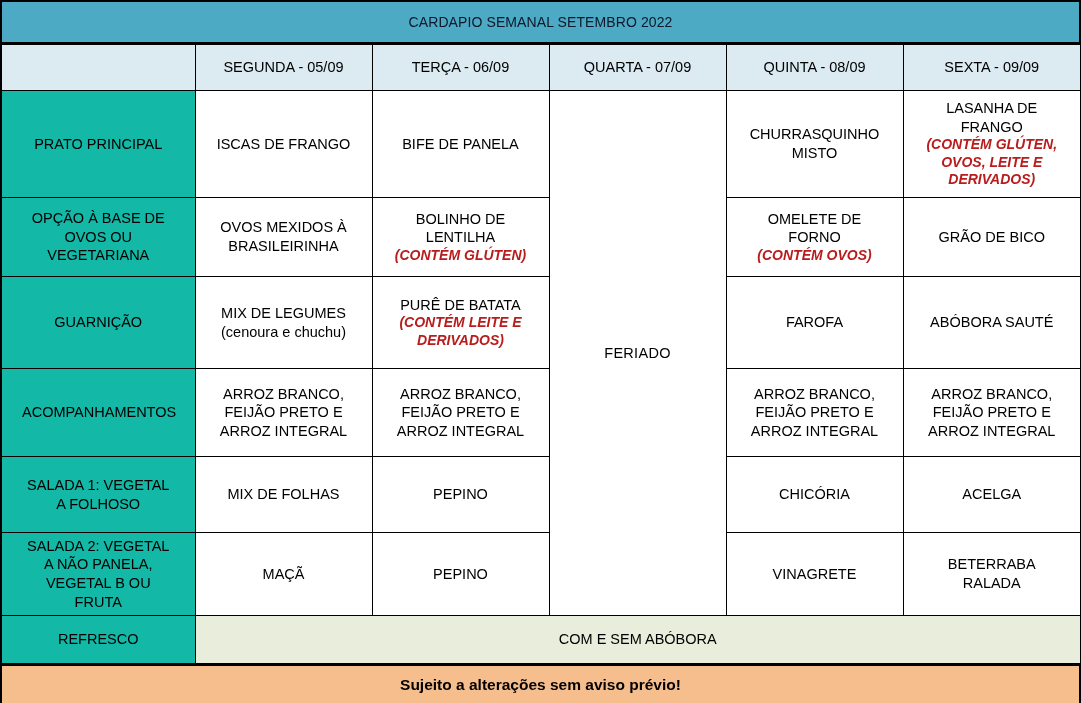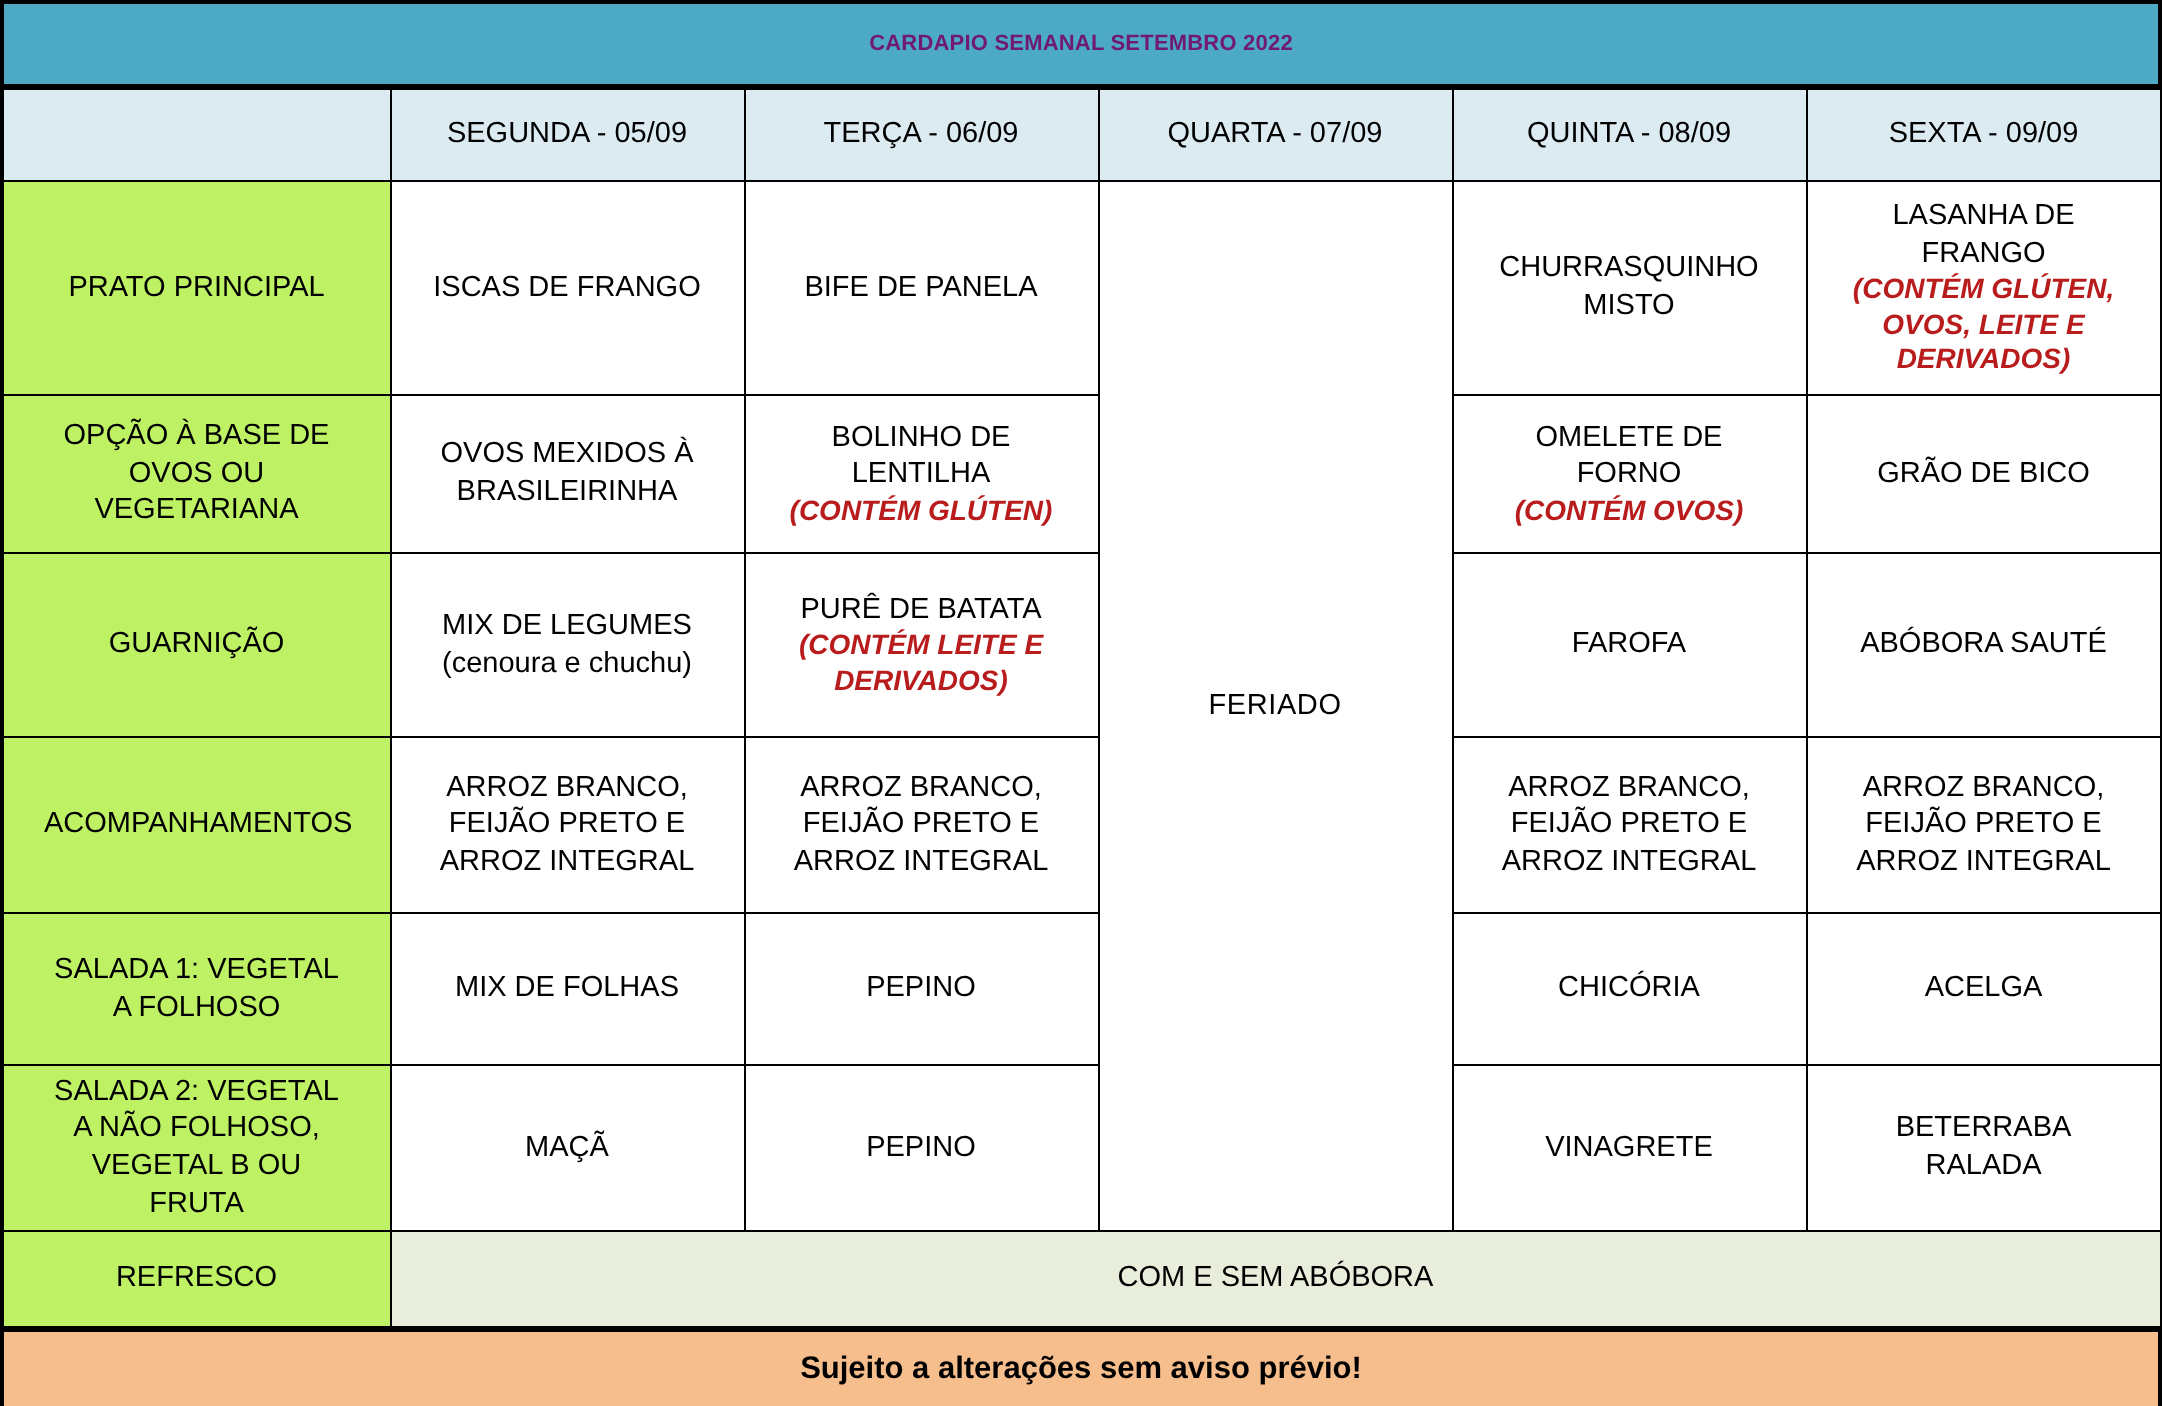--- a/index.html
+++ b/index.html
@@ -21,23 +21,23 @@
   
   .title-bar {
     height: 44px;
     flex: 0 0 44px;
     background: #4CAAC4;
     border-top: 2px solid #000;
     border-bottom: 2px solid #000;
     display: flex;
     align-items: center;
     justify-content: center;
-    color: #701a75;
-    font-weight: bold;
-    font-size: 11px;
+    color: #0f172a;
+    font-weight: normal;
+    font-size: 14px;
     letter-spacing: .1px;
   }
   
   table.menu-table {
     border-collapse: collapse;
     width: 100%;
     table-layout: fixed;
     flex: 1 1 auto;
   }
   table.menu-table td, table.menu-table th {
@@ -63,21 +63,21 @@
     background: #DCEAF2;
     font-weight: bold;
     font-size: 14.5px;
     height: 46px;
   }
   th.corner-head {
     background: #DCEAF2;
     border-left: 0;
   }
   td.row-label {
-    background: #bef264;
+    background: #14b8a6;
     font-weight: bold;
     font-size: 13.5px;
     line-height: 1.3;
   }
   td.meal { background: #ffffff; }
   td.feriado {
     background: #ffffff;
     font-weight: bold;
     font-size: 25px;
     letter-spacing: .3px;
@@ -232,21 +232,21 @@
         </td>
         <td class="meal">
           <span>CHICÓRIA</span>
         </td>
         <td class="meal">
           <span>ACELGA</span>
         </td>
       </tr>
 
       <tr class="r-5">
-        <td class="row-label">SALADA 2: VEGETAL A NÃO FOLHOSO, VEGETAL B OU FRUTA</td>
+        <td class="row-label">SALADA 2: VEGETAL A NÃO PANELA, VEGETAL B OU FRUTA</td>
         <td class="meal">
           <span>MAÇÃ</span>
         </td>
         <td class="meal">
           <span>PEPINO</span>
         </td>
         <td class="meal">
           <span>VINAGRETE</span>
         </td>
         <td class="meal">

